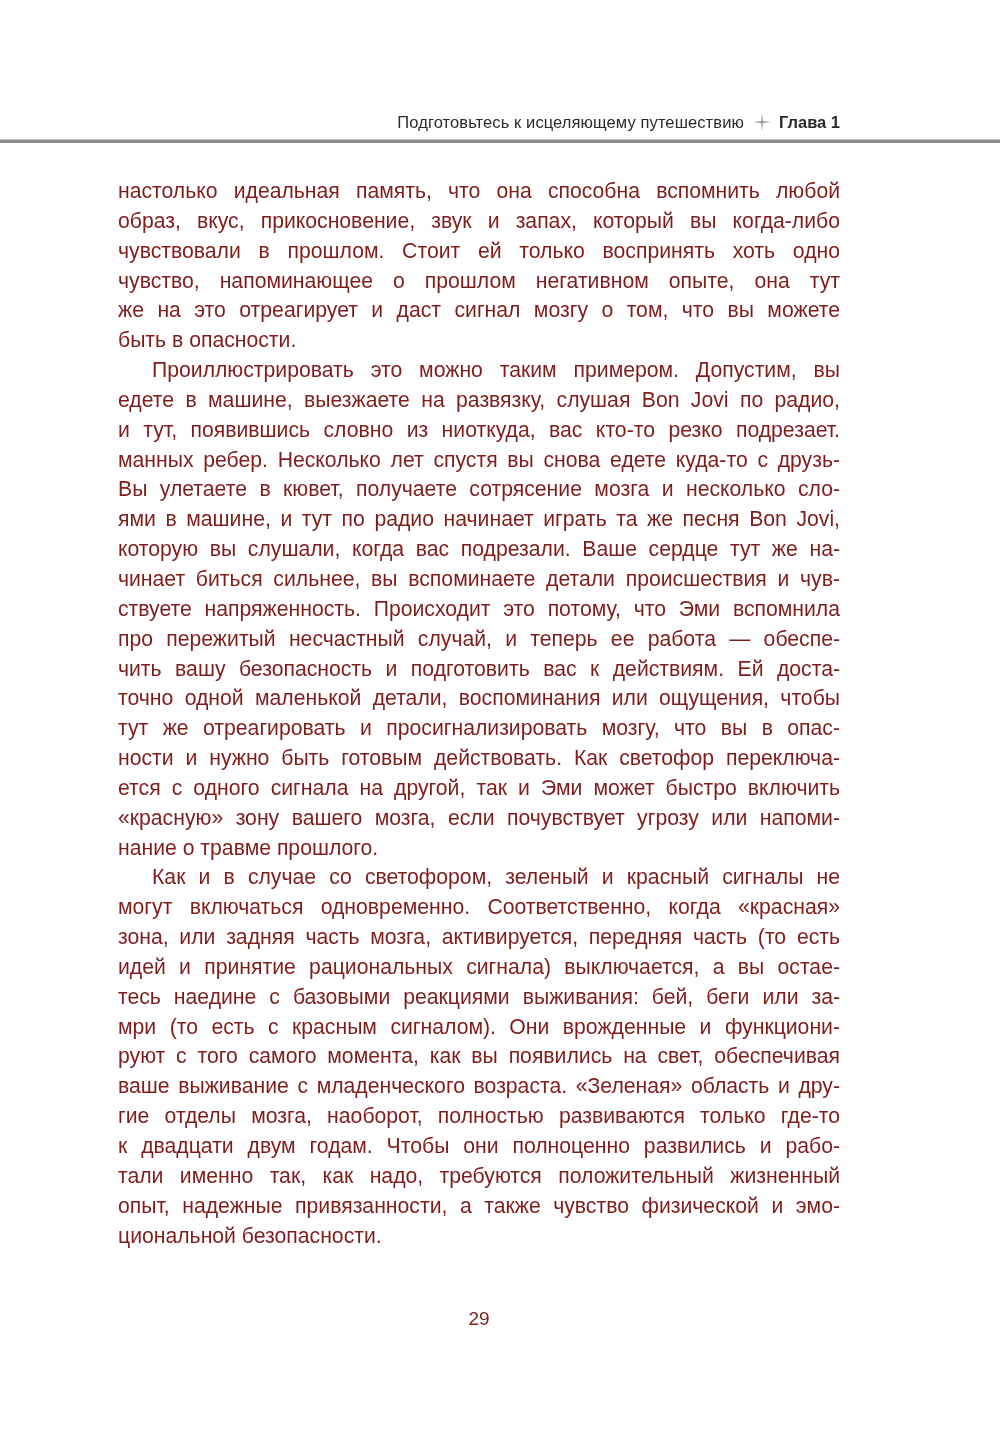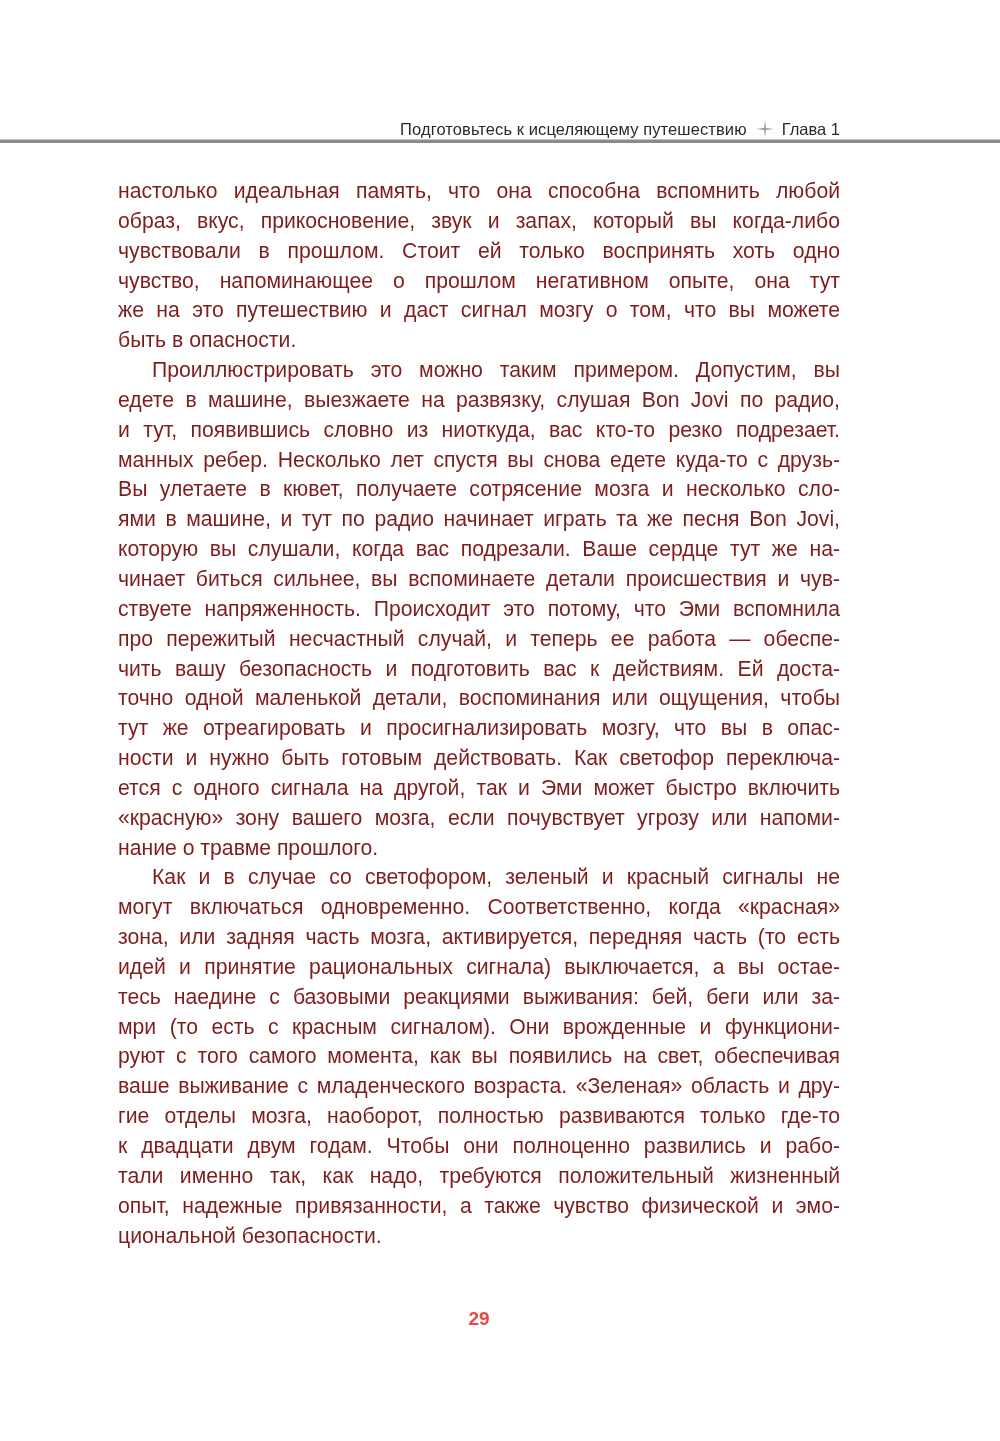--- a/index.html
+++ b/index.html
@@ -18,37 +18,36 @@
     .running-header {
       position: absolute;
       top: 109px;
       right: 160px;
       height: 26px;
       display: flex;
       align-items: center;
       font-size: 16.5px;
       color: #2a2a2a;
       white-space: nowrap;
-      margin-top: 7px;
     }
     .running-header .section-title {
       font-family: "Liberation Sans", sans-serif;
       letter-spacing: 0.1px;
     }
     .running-header .sep-icon {
       display: inline-block;
       width: 20px;
       height: 20px;
       margin: 0 7px 0 8px;
       position: relative;
     }
     .sep-icon svg { display: block; }
     .running-header .chapter-label {
       font-family: "Liberation Sans", sans-serif;
-      font-weight: normal;
+      font-weight: bold;
       font-size: 16.5px;
     }
     .header-rule {
       position: absolute;
       left: 0;
       right: 0;
       top: 139px;
       height: 3px;
       background: #8a8a8a;
       border-top: 1px solid #c4c4c4;
@@ -76,23 +75,23 @@
     .line.indent {
       padding-left: 34px;
     }
     .page-number {
       position: absolute;
       top: 1308px;
       left: 0;
       width: 958px;
       text-align: center;
       font-family: "Liberation Sans", sans-serif;
-      font-weight: bold;
+      font-weight: normal;
       font-size: 19px;
-      color: #ef4444;
+      color: #7f1d1d;
     }
   </style>
 </head>
 <body>
 
 <div class="running-header">
   <span class="section-title">Подготовьтесь к исцеляющему путешествию</span>
   <span class="sep-icon">
     <svg width="20" height="20" viewBox="0 0 20 20" aria-hidden="true">
       <path d="M10 1 L10.9 9.1 L19 10 L10.9 10.9 L10 19 L9.1 10.9 L1 10 L9.1 9.1 Z" fill="#9a9a9a"></path>
@@ -103,21 +102,21 @@
 
 <div class="header-rule"></div>
 
 <div class="body-text">
 
   <div>
     <span class="line">настолько идеальная память, что она способна вспомнить любой</span>
     <span class="line">образ, вкус, прикосновение, звук и запах, который вы когда-либо</span>
     <span class="line">чувствовали в прошлом. Стоит ей только воспринять хоть одно</span>
     <span class="line">чувство, напоминающее о прошлом негативном опыте, она тут</span>
-    <span class="line">же на это путешествию и даст сигнал мозгу о том, что вы можете</span>
+    <span class="line">же на это отреагирует и даст сигнал мозгу о том, что вы можете</span>
     <span class="line last">быть в опасности.</span>
   </div>
 
   <div>
     <span class="line indent">Проиллюстрировать это можно таким примером. Допустим, вы</span>
     <span class="line">едете в машине, выезжаете на развязку, слушая Bon Jovi по радио,</span>
     <span class="line">и тут, появившись словно из ниоткуда, вас кто-то резко подрезает.</span>
     <span class="line">манных ребер. Несколько лет спустя вы снова едете куда-то с друзь-</span>
     <span class="line">Вы улетаете в кювет, получаете сотрясение мозга и несколько сло-</span>
     <span class="line">ями в машине, и тут по радио начинает играть та же песня Bon Jovi,</span>

